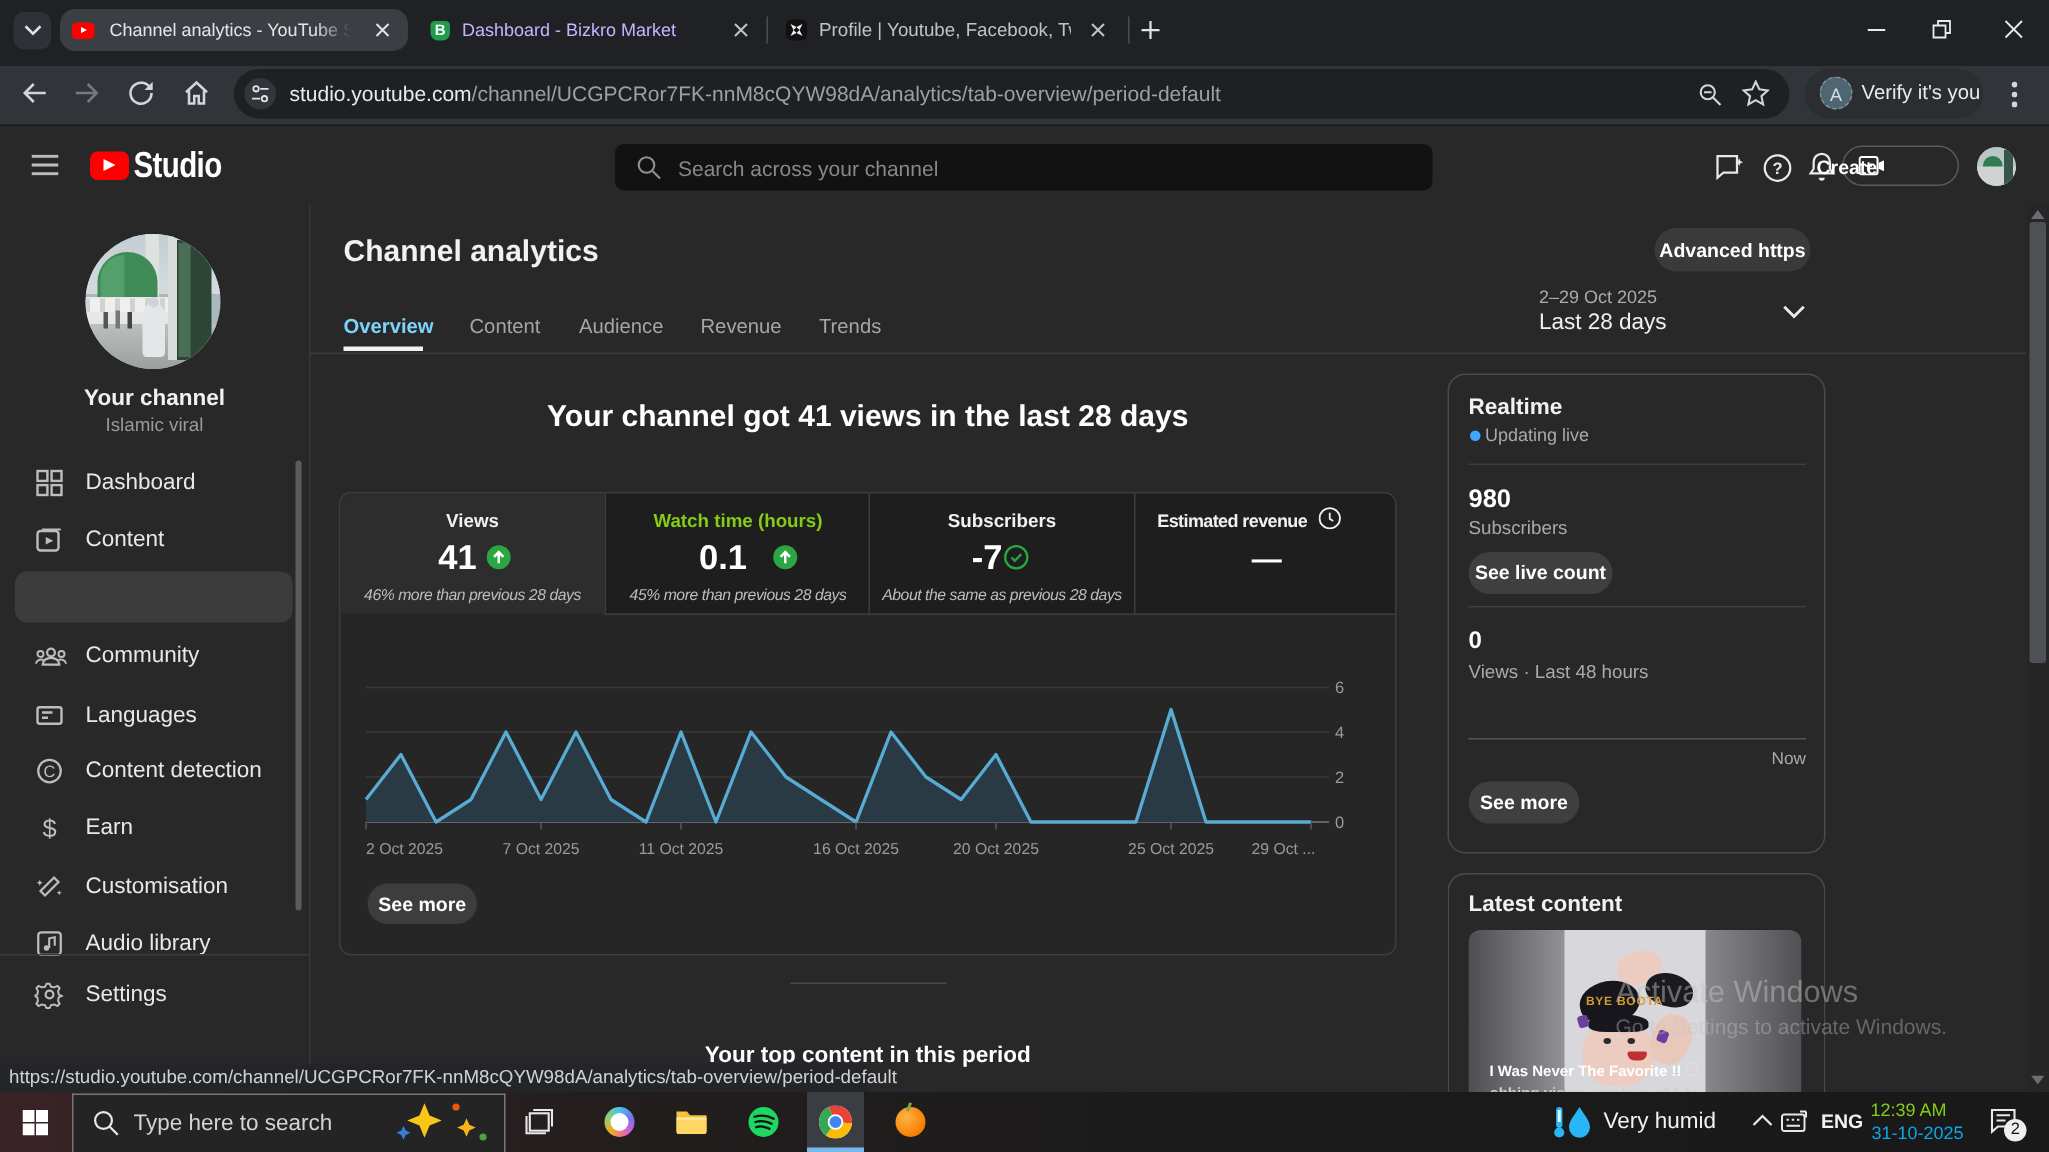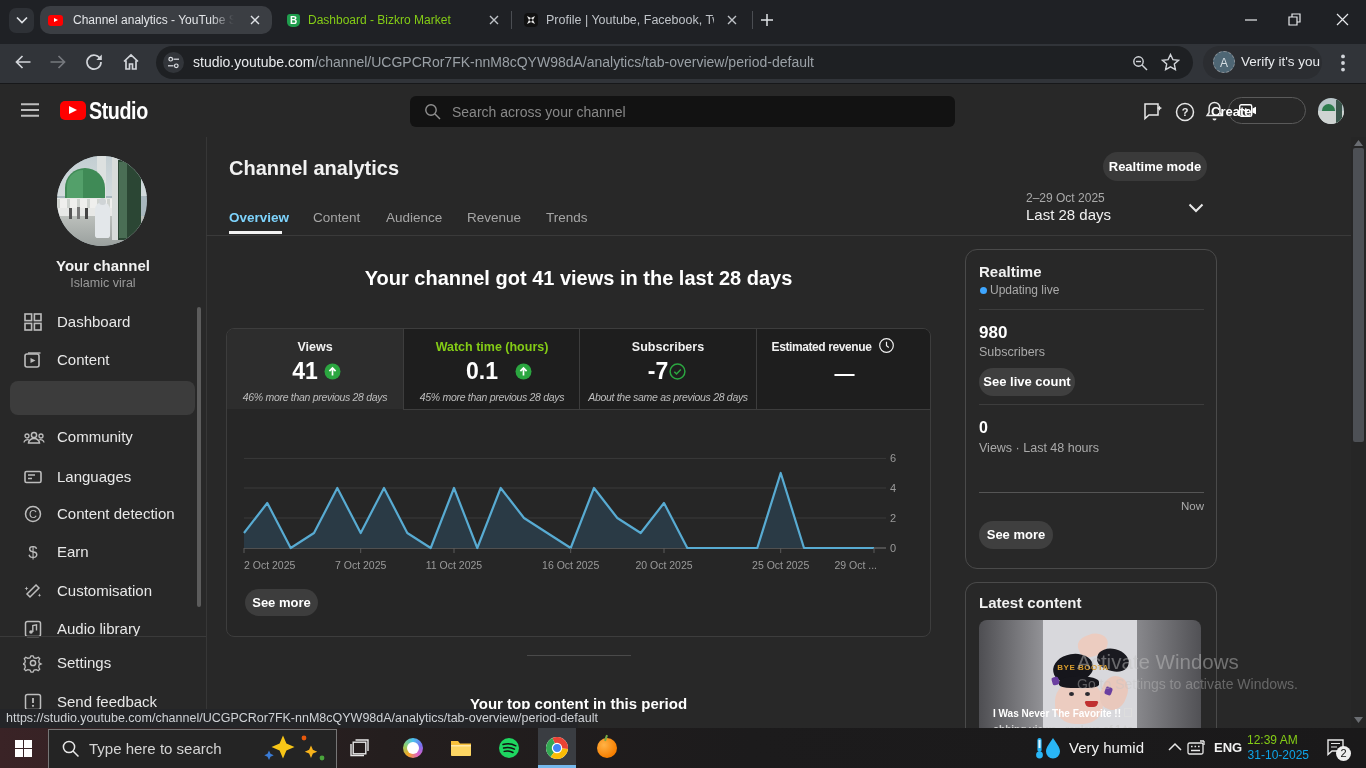--- a/index.html
+++ b/index.html
@@ -38,21 +38,21 @@
 
   <div class="abs" style="left:48px;top:14.5px;width:15px;height:11px;background:#f00;border-radius:3px;"></div>
   <div class="abs" style="left:53.5px;top:17.5px;width:0;height:0;border-left:4px solid #fff;border-top:2.5px solid transparent;border-bottom:2.5px solid transparent;"></div>
   <div class="abs" style="left:73px;top:13px;width:170px;height:15px;overflow:hidden;color:#e3e5e8;font-size:12px;white-space:nowrap;">Channel analytics - YouTube Stu</div>
   <div class="abs" style="left:210px;top:7px;width:34px;height:26px;background:linear-gradient(90deg,rgba(59,62,67,0),#3b3e43 70%);"></div>
   <svg class="abs" style="left:249px;top:14px;" width="12" height="12" viewBox="0 0 12 12">
       <path d="M2 2 L10 10 M10 2 L2 10" stroke="#dfe2e6" stroke-width="1.4"></path>
     </svg>
 
   <div class="abs" style="left:287px;top:14px;width:13px;height:13px;background:#1f9d4d;border-radius:3px 3px 5px 5px;color:#fff;font-size:10px;font-weight:bold;line-height:13px;text-align:center;">B</div>
-  <div class="abs" style="left:308px;top:13px;width:150px;overflow:hidden;color:#84cc16;font-size:12px;white-space:nowrap;">Dashboard - Bizkro Market</div>
+  <div class="abs" style="left:308px;top:13px;width:150px;overflow:hidden;color:#c4b5fd;font-size:12px;white-space:nowrap;">Dashboard - Bizkro Market</div>
   <svg class="abs" style="left:488px;top:14px;" width="12" height="12" viewBox="0 0 12 12">
       <path d="M2 2 L10 10 M10 2 L2 10" stroke="#bfc3c8" stroke-width="1.4"></path>
     </svg>
   <div class="abs" style="left:511px;top:11px;width:1px;height:18px;background:#4a4d52;"></div>
 
   <div class="abs" style="left:524px;top:13px;width:14px;height:14px;background:#111;border-radius:4px;"></div>
   <svg class="abs" style="left:526px;top:15px;" width="10" height="10" viewBox="0 0 10 10">
       <path d="M1 1 L5 3 L3 5 Z M9 1 L7 5 L5 3 Z M9 9 L5 7 L7 5 Z M1 9 L3 5 L5 7 Z" fill="#eee"></path>
     </svg>
   <div class="abs" style="left:546px;top:13px;width:168px;overflow:hidden;color:#bfc3c8;font-size:12.5px;white-space:nowrap;">Profile | Youtube, Facebook, Twi</div>
@@ -244,35 +244,27 @@
           <span class="lbl">Audio library</span>
         </div>
       <div class="abs" style="left:0;top:499px;width:206px;height:1px;background:#3a3a3a;"></div>
       <div class="mi" style="top:506px;">
           <svg width="20" height="20" viewBox="0 0 20 20">
             <circle cx="10" cy="10" r="2.6" fill="none" stroke="#bdbdbd" stroke-width="1.5"></circle>
             <path d="M10 2.2 l1.1 2.2 2.4 0.4 2.2 -1.1 1.6 1.6 -1.1 2.2 0.4 2.4 2.2 1.1 v0 l-2.2 1.1 -0.4 2.4 1.1 2.2 -1.6 1.6 -2.2 -1.1 -2.4 0.4 -1.1 2.2 h-2.2 l-1.1 -2.2 -2.4 -0.4 -2.2 1.1 -1.6 -1.6 1.1 -2.2 -0.4 -2.4 -2.2 -1.1 2.2 -1.1 0.4 -2.4 -1.1 -2.2 1.6 -1.6 2.2 1.1 2.4 -0.4 1.1 -2.2 Z" fill="none" stroke="#bdbdbd" stroke-width="1.4" transform="scale(0.92) translate(0.9,0.9)"></path>
           </svg>
           <span class="lbl">Settings</span>
         </div>
-      <div class="mi" style="top:545px;">
-          <svg width="20" height="20" viewBox="0 0 20 20">
-            <rect x="2.5" y="2.5" width="15" height="15" rx="2" fill="none" stroke="#bdbdbd" stroke-width="1.5"></rect>
-            <path d="M10 6 V11" stroke="#bdbdbd" stroke-width="1.8"></path>
-            <circle cx="10" cy="13.8" r="1.1" fill="#bdbdbd"></circle>
-          </svg>
-          <span class="lbl">Send feedback</span>
-        </div>
 
       <div class="abs" style="left:197px;top:170px;width:4px;height:300px;background:#5c5c5c;border-radius:2px;"></div>
     </div>
     <div class="abs" style="left:206px;top:52px;width:1px;height:591px;background:#373737;"></div>
 
     <div class="abs" style="left:229px;top:72px;color:#f1f1f1;font-size:20px;font-weight:bold;">Channel analytics</div>
-    <div class="abs" style="left:1103px;top:67px;width:104px;height:29px;background:#3a3a3a;border-radius:15px;text-align:center;line-height:29px;color:#fff;font-size:13px;font-weight:bold;">Realtime mode</div>
+    <div class="abs" style="left:1103px;top:67px;width:104px;height:29px;background:#3a3a3a;border-radius:15px;text-align:center;line-height:29px;color:#fff;font-size:13px;font-weight:bold;">Advanced https</div>
     <div class="abs" style="left:1026px;top:106px;color:#aaa;font-size:12px;">2–29 Oct 2025</div>
     <div class="abs" style="left:1026px;top:121px;color:#f1f1f1;font-size:15px;">Last 28 days</div>
     <svg class="abs" style="left:1188px;top:118px;" width="16" height="10" viewBox="0 0 16 10">
         <path d="M1.5 1.5 L8 8 L14.5 1.5" stroke="#e8e8e8" stroke-width="2" fill="none"></path>
       </svg>
 
     <div class="abs" style="left:229px;top:125px;color:#7dd3fc;font-size:13.5px;font-weight:bold;">Overview</div>
     <div class="abs" style="left:313px;top:125px;color:#a5a5a5;font-size:13.5px;">Content</div>
     <div class="abs" style="left:386px;top:125px;color:#a5a5a5;font-size:13.5px;">Audience</div>
     <div class="abs" style="left:467px;top:125px;color:#a5a5a5;font-size:13.5px;">Revenue</div>

